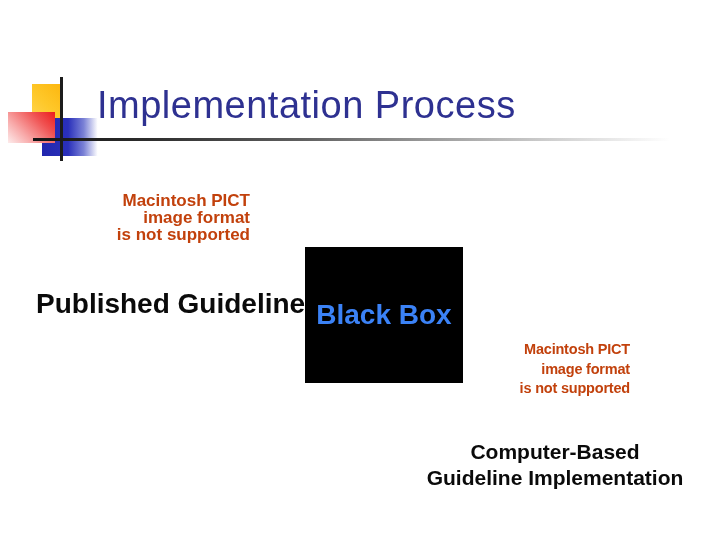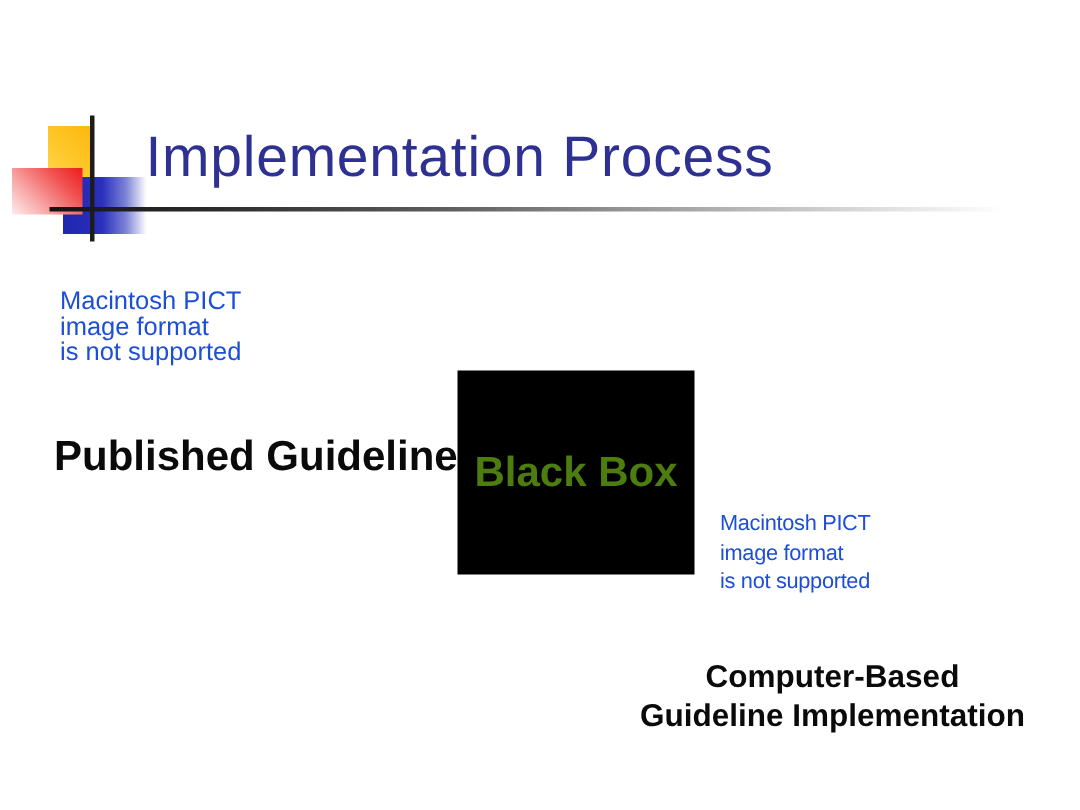--- a/index.html
+++ b/index.html
@@ -53,23 +53,23 @@
     left: 97px; top: 86px;
     font-size: 38px;
     line-height: 1;
     letter-spacing: 0.5px;
     color: #2e3191;
     white-space: nowrap;
   }
   
   .pict {
     position: absolute;
-    text-align: left;
-    font-weight: normal;
-    color: #1d4ed8;
+    text-align: right;
+    font-weight: bold;
+    color: #c2410c;
   }
   .pict-1 {
     left: 40px; top: 192px;
     width: 210px;
     font-size: 17px;
     line-height: 17px;
   }
   .pict-2 {
     left: 480px; top: 340px;
     width: 150px;
@@ -100,21 +100,21 @@
   .black-box {
     position: absolute;
     left: 305px; top: 247px;
     width: 158px; height: 136px;
     background: #000000;
     display: flex;
     align-items: center;
     justify-content: center;
   }
   .black-box-label {
-    color: #4d7c0f;
+    color: #3b82f6;
     font-size: 28px;
     font-weight: bold;
     white-space: nowrap;
   }
 </style>
 </head>
 <body>
 
 <div class="slide">
 

